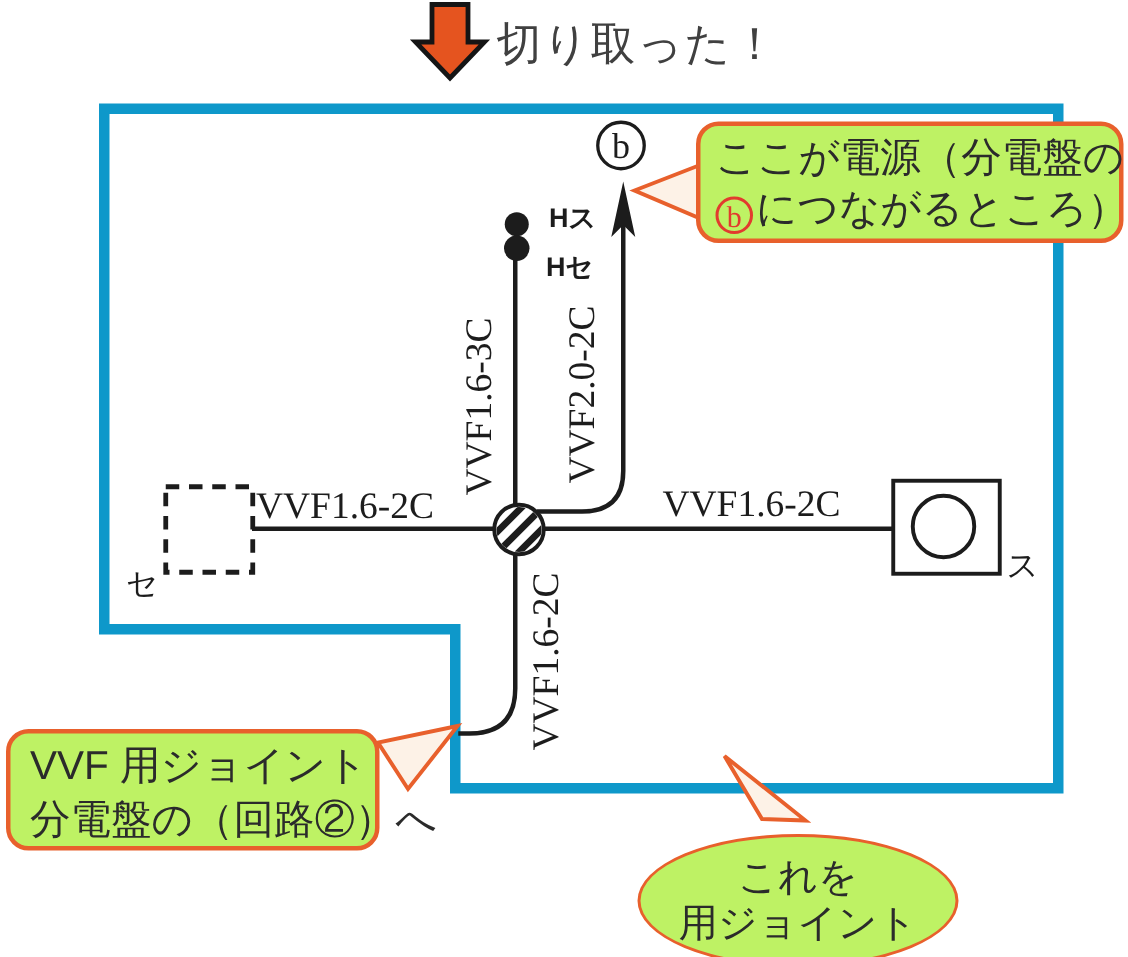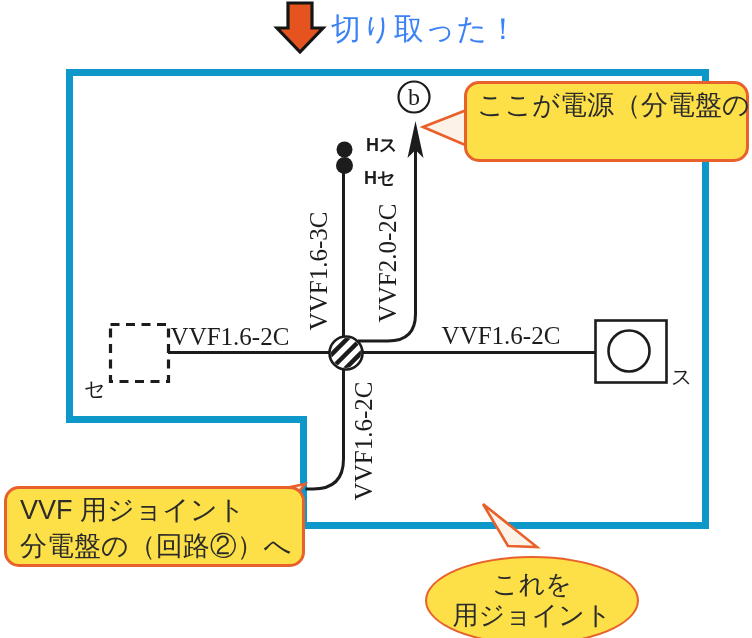--- a/index.html
+++ b/index.html
@@ -1,28 +1,28 @@
 <!DOCTYPE html>
 <html><head>
 <meta charset="utf-8">
 <style>
   html,body{margin:0;padding:0;background:#ffffff;}
   .stage{position:relative;width:752px;height:638px;background:#ffffff;overflow:hidden;
          font-family:"Liberation Sans",sans-serif;}
   .abs{position:absolute;}
   svg text{font-family:"Liberation Serif","DejaVu Serif",serif;fill:#1c1c1c;}
   svg text.jp{font-family:"Liberation Sans","DejaVu Sans",sans-serif;}
-  .header-title{position:absolute;left:331px;top:9px;font-size:30px;color:#3b82f6;
+  .header-title{position:absolute;left:331px;top:9px;font-size:30px;color:#404040;
                 letter-spacing:1px;white-space:nowrap;}
-  .callout{position:absolute;box-sizing:border-box;background:#fde047;border:3px solid #e8602c;
+  .callout{position:absolute;box-sizing:border-box;background:#bef264;border:3px solid #e8602c;
            color:#2b2b2b;z-index:3;}
   .callout.rect{border-radius:15px;}
   .co-power{left:464px;top:81px;width:285px;height:81px;font-size:27px;line-height:34px;
             padding:4px 0 0 10px;white-space:nowrap;}
-  .co-joint{left:4px;top:486px;width:301px;height:81px;font-size:27px;line-height:36px;
+  .co-joint{left:4px;top:486px;width:249px;height:81px;font-size:27px;line-height:36px;
             padding:3px 0 0 13px;white-space:nowrap;}
   .co-redraw{left:425px;top:556px;width:214px;height:89px;border-radius:50%;
              border-width:2.5px;font-size:26px;line-height:31px;text-align:center;
              padding-top:11px;}
   .circled-b{display:inline-block;width:25px;height:25px;border:2px solid #e23b2e;
              border-radius:50%;color:#e23b2e;font-family:"Liberation Serif",serif;
              font-size:20px;line-height:24px;text-align:center;vertical-align:-3px;
              margin-right:2px;box-sizing:border-box;}
 </style>
 </head>
@@ -83,20 +83,21 @@
 
     <g fill="#fdf2e7" stroke="#e8602c" stroke-width="2.6" stroke-linejoin="miter">
       <polygon points="423,127 477,106 477,150"></polygon>
       <polygon points="305,484 252,495 272,526"></polygon>
       <polygon points="483,504 508,546 537,547"></polygon>
     </g>
   </svg>
 
   <div class="callout rect co-power">
     <div>ここが電源（分電盤の</div>
+    <div><span class="circled-b">b</span><span>につながるところ）</span></div>
   </div>
 
   <div class="callout rect co-joint">
     <div>VVF 用ジョイント</div>
     <div>分電盤の（回路②）へ</div>
   </div>
 
   <div class="callout co-redraw">
     <div>これを</div>
     <div>用ジョイント</div>

